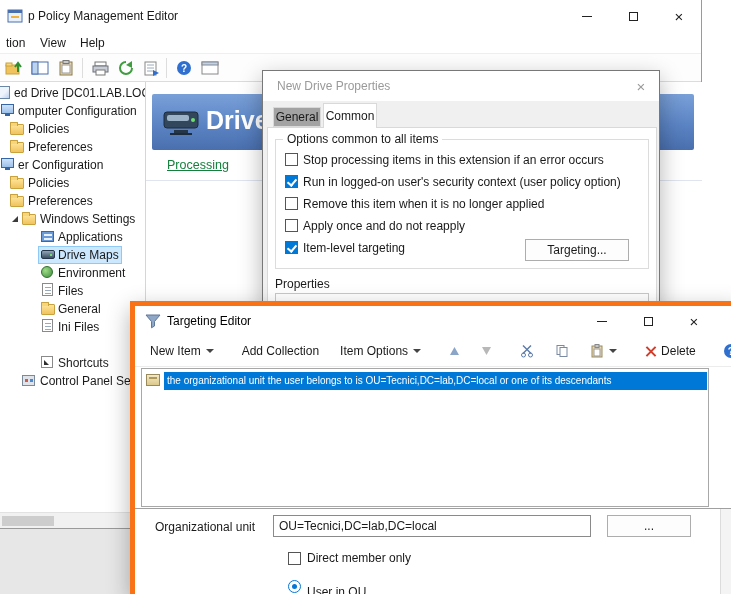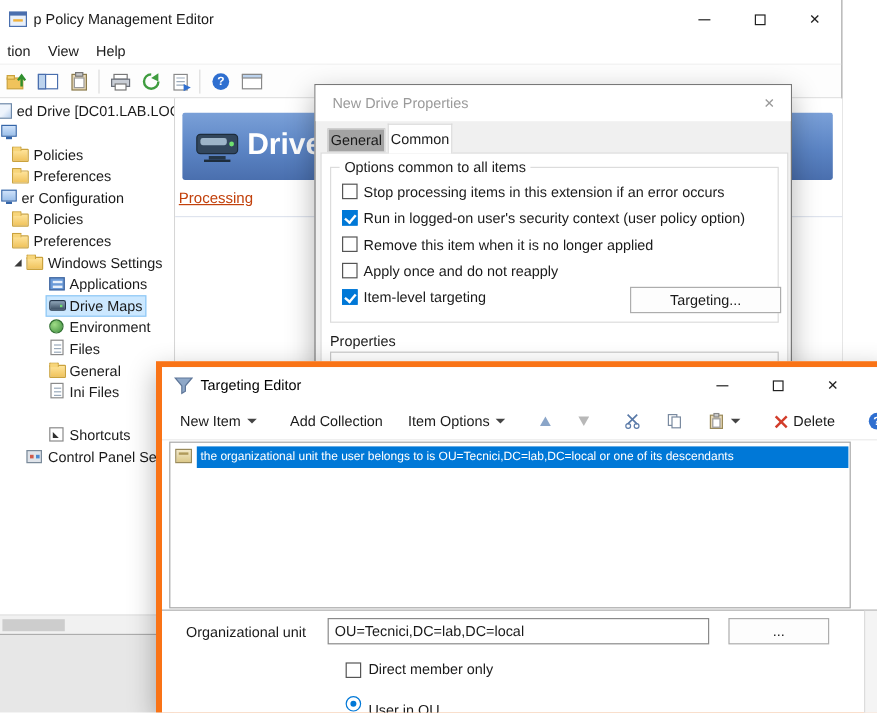--- a/index.html
+++ b/index.html
@@ -51,21 +51,21 @@
   .arrow{position:absolute;top:4px}
   #tree-hscroll{position:absolute;left:0;top:512px;width:145px;height:16px;background:#f1f1f1;border-top:1px solid #e2e2e2}
   #tree-hscroll .thumb{position:absolute;left:2px;top:3px;width:52px;height:10px;background:#cdcdcd}
   #vdivider{position:absolute;left:145px;top:82px;width:1px;height:446px;background:#d6d6d6}
   #desktop-bottom{position:absolute;left:0;top:529px;width:145px;height:65px;background:#e7e7e7;z-index:0}
 
   
   #content{position:absolute;left:146px;top:82px;width:556px;height:446px;background:#fff}
   #banner{position:absolute;left:6px;top:12px;width:542px;height:56px;background:linear-gradient(180deg,#7aa0d8 0%,#5b84c4 55%,#4a6fae 100%);border-radius:2px}
   #banner-title{position:absolute;left:54px;top:12px;font-size:25px;font-weight:bold;color:#fff}
-  #processing-link{position:absolute;left:3px;top:76px;color:#c2410c;text-decoration:underline;font-size:12.5px}
+  #processing-link{position:absolute;left:21px;top:76px;color:#15803d;text-decoration:underline;font-size:12.5px}
   #processing-underline{position:absolute;left:0;top:98px;width:556px;height:1px;background:#dfe4ee}
 
   
   .dlg{position:absolute;background:#f0f0f0;border:1px solid #787878;box-shadow:0 8px 22px rgba(0,0,0,.3)}
   .dlg-title{position:absolute;left:0;top:0;right:0;height:30px;background:#fff}
   .btn{display:flex;align-items:center;justify-content:center;background:#fdfdfd;border:1px solid #adadad;font-size:12px}
   .cb{position:absolute;width:13px;height:13px;border:1px solid #555;background:#fff}
   .cb.checked{background:#0078d7;border-color:#0078d7}
   .cb.checked::after{content:"";position:absolute;left:3px;top:1px;width:4px;height:7px;border:solid #fff;border-width:0 2px 2px 0;transform:rotate(40deg)}
   .radio{position:absolute;width:13px;height:13px;border:1px solid #0078d7;border-radius:50%;background:#fff}
@@ -76,21 +76,21 @@
   #props .dlg-titletext{position:absolute;left:14px;top:8px;color:#9a9a9a}
   .tab{position:absolute;display:flex;align-items:center;justify-content:center;font-size:12px}
   #tab-general{left:10px;top:36px;width:48px;height:20px;background:#a3a3a3;border:1px solid #d9d9d9;z-index:1}
   #tab-common{left:60px;top:32px;width:54px;height:25px;background:#fff;border:1px solid #d9d9d9;border-bottom:none;z-index:3}
   #props-page{position:absolute;left:4px;top:56px;width:390px;height:180px;background:#fff;border:1px solid #d9d9d9;z-index:2}
   #groupbox{position:absolute;left:12px;top:68px;width:374px;height:130px;border:1px solid #dcdcdc;z-index:4}
   #group-label{position:absolute;left:20px;top:61px;background:#fff;padding:0 4px;z-index:5}
   .cbrow{position:absolute;left:0;width:398px;height:18px;z-index:5}
   .cbrow .cb{left:22px;top:2px}
   .cbrow .cblabel{position:absolute;left:40px;top:2px;white-space:nowrap}
-  #targeting-btn{position:absolute;left:262px;top:168px;width:126px;height:22px;z-index:6}
+  #targeting-btn{position:absolute;left:262px;top:168px;width:104px;height:22px;z-index:6}
   #desc-label{position:absolute;left:12px;top:206px;z-index:5}
   #desc-box{position:absolute;left:12px;top:222px;width:374px;height:14px;background:#fff;border:1px solid #c8c8c8;z-index:5}
 
   
   #te{left:130px;top:301px;width:610px;height:293px;background:#fff;border:5px solid #f97316;z-index:3}
   #te .dlg-titletext{position:absolute;left:32px;top:8px;color:#000}
   #te-toolbar{position:absolute;left:0;top:30px;right:0;height:31px;background:#fff;border-bottom:1px solid #ececec;display:flex;align-items:center;padding:0 8px;gap:7px}
   .tebtn{display:flex;align-items:center;gap:5px;padding:3px 6px;font-size:12px;white-space:nowrap;background:transparent;border:1px solid transparent}
   .caret{width:0;height:0;border-left:4px solid transparent;border-right:4px solid transparent;border-top:4px solid #444}
   .tesep{width:1px;height:20px;background:#dddddd}
@@ -202,20 +202,21 @@
       </div>
     </div>
 
     <div id="tree">
       <div class="trow" style="top:2px">
         <span class="ti gpo" style="left:-3px"></span>
         <span class="tlabel" style="left:14px">ed Drive [DC01.LAB.LOCA</span>
       </div>
       <div class="trow" style="top:20px">
         <span class="ti monitor" style="left:1px"></span>
+        <span class="tlabel" style="left:18px">omputer Configuration</span>
       </div>
       <div class="trow" style="top:38px">
         <span class="ti folder" style="left:10px"></span>
         <span class="tlabel" style="left:28px">Policies</span>
       </div>
       <div class="trow" style="top:56px">
         <span class="ti folder" style="left:10px"></span>
         <span class="tlabel" style="left:28px">Preferences</span>
       </div>
       <div class="trow" style="top:74px">

